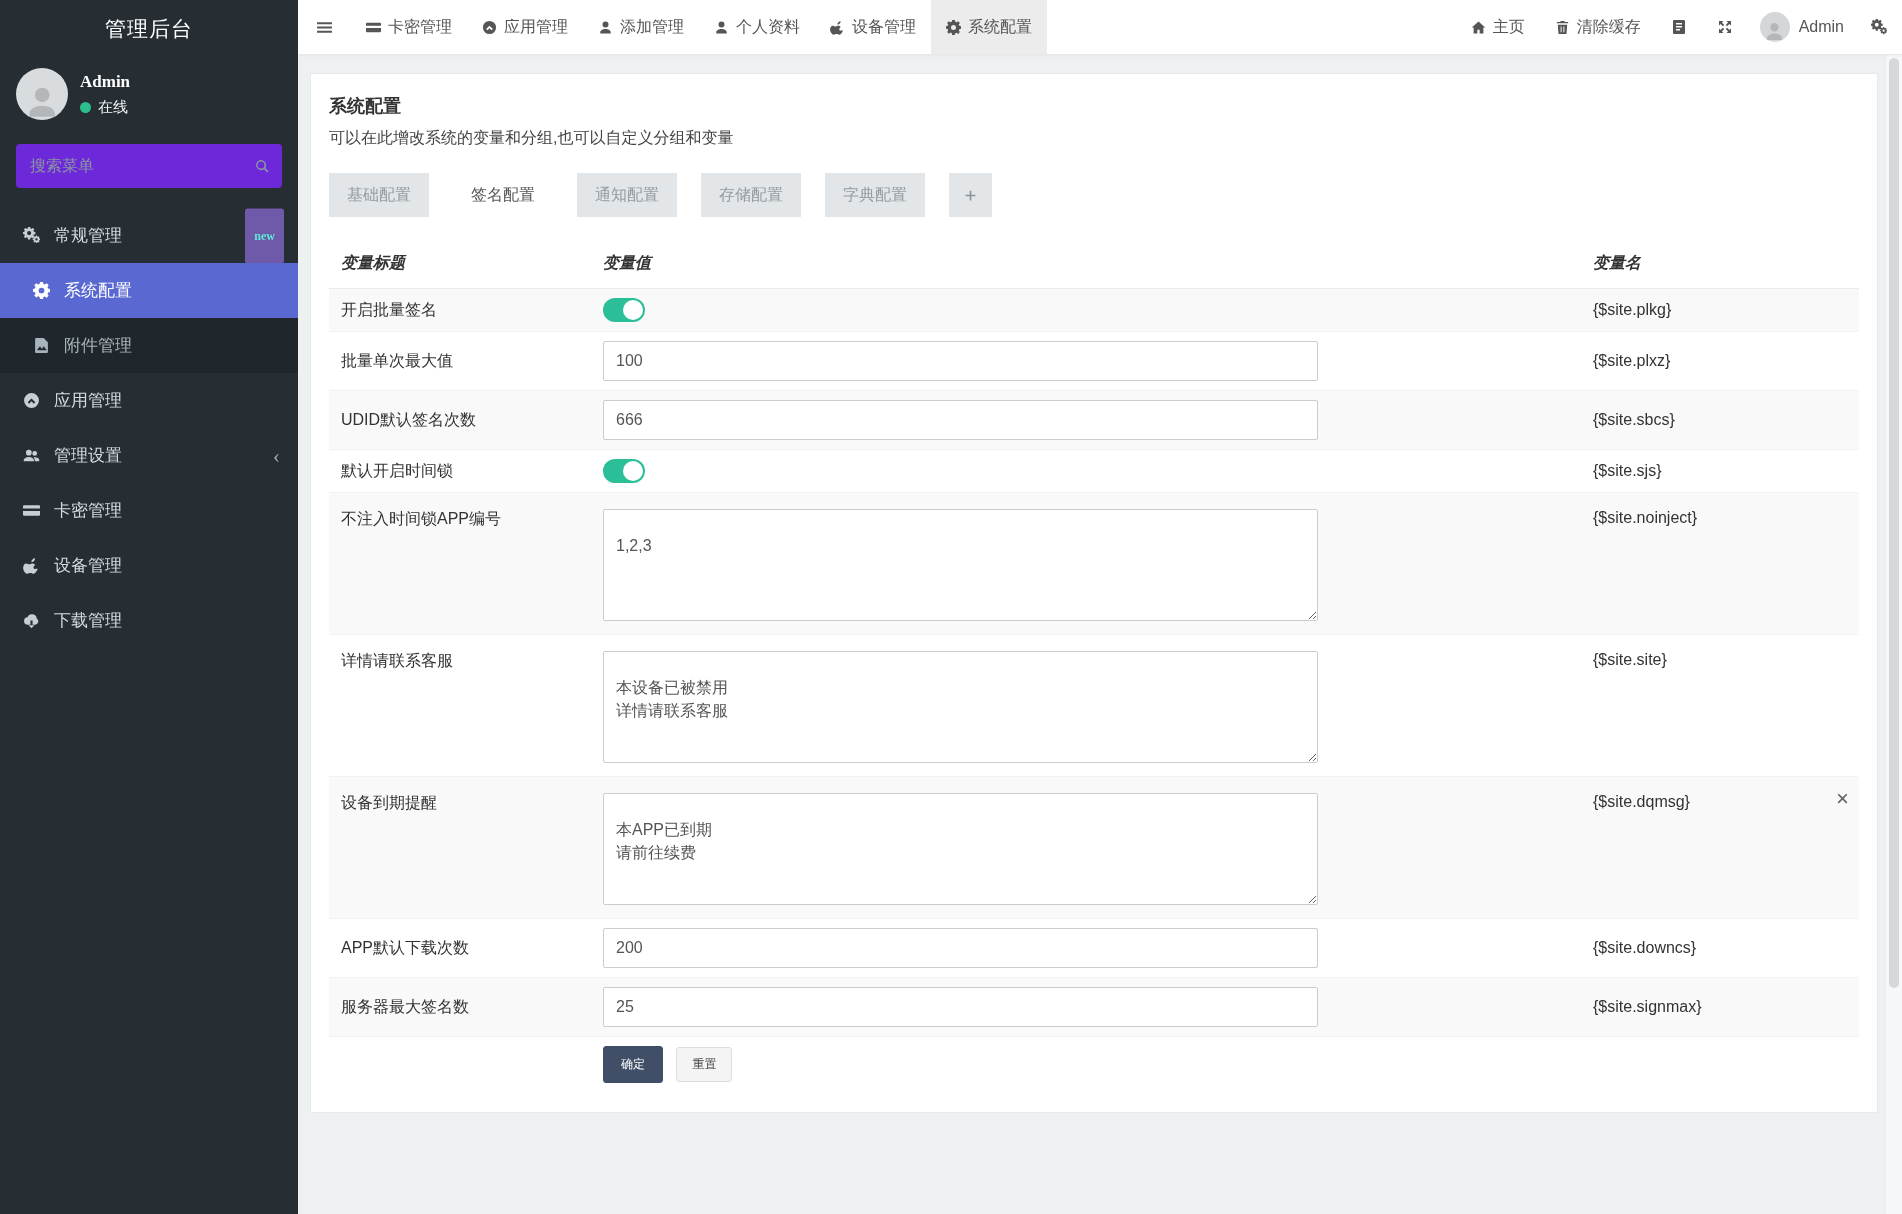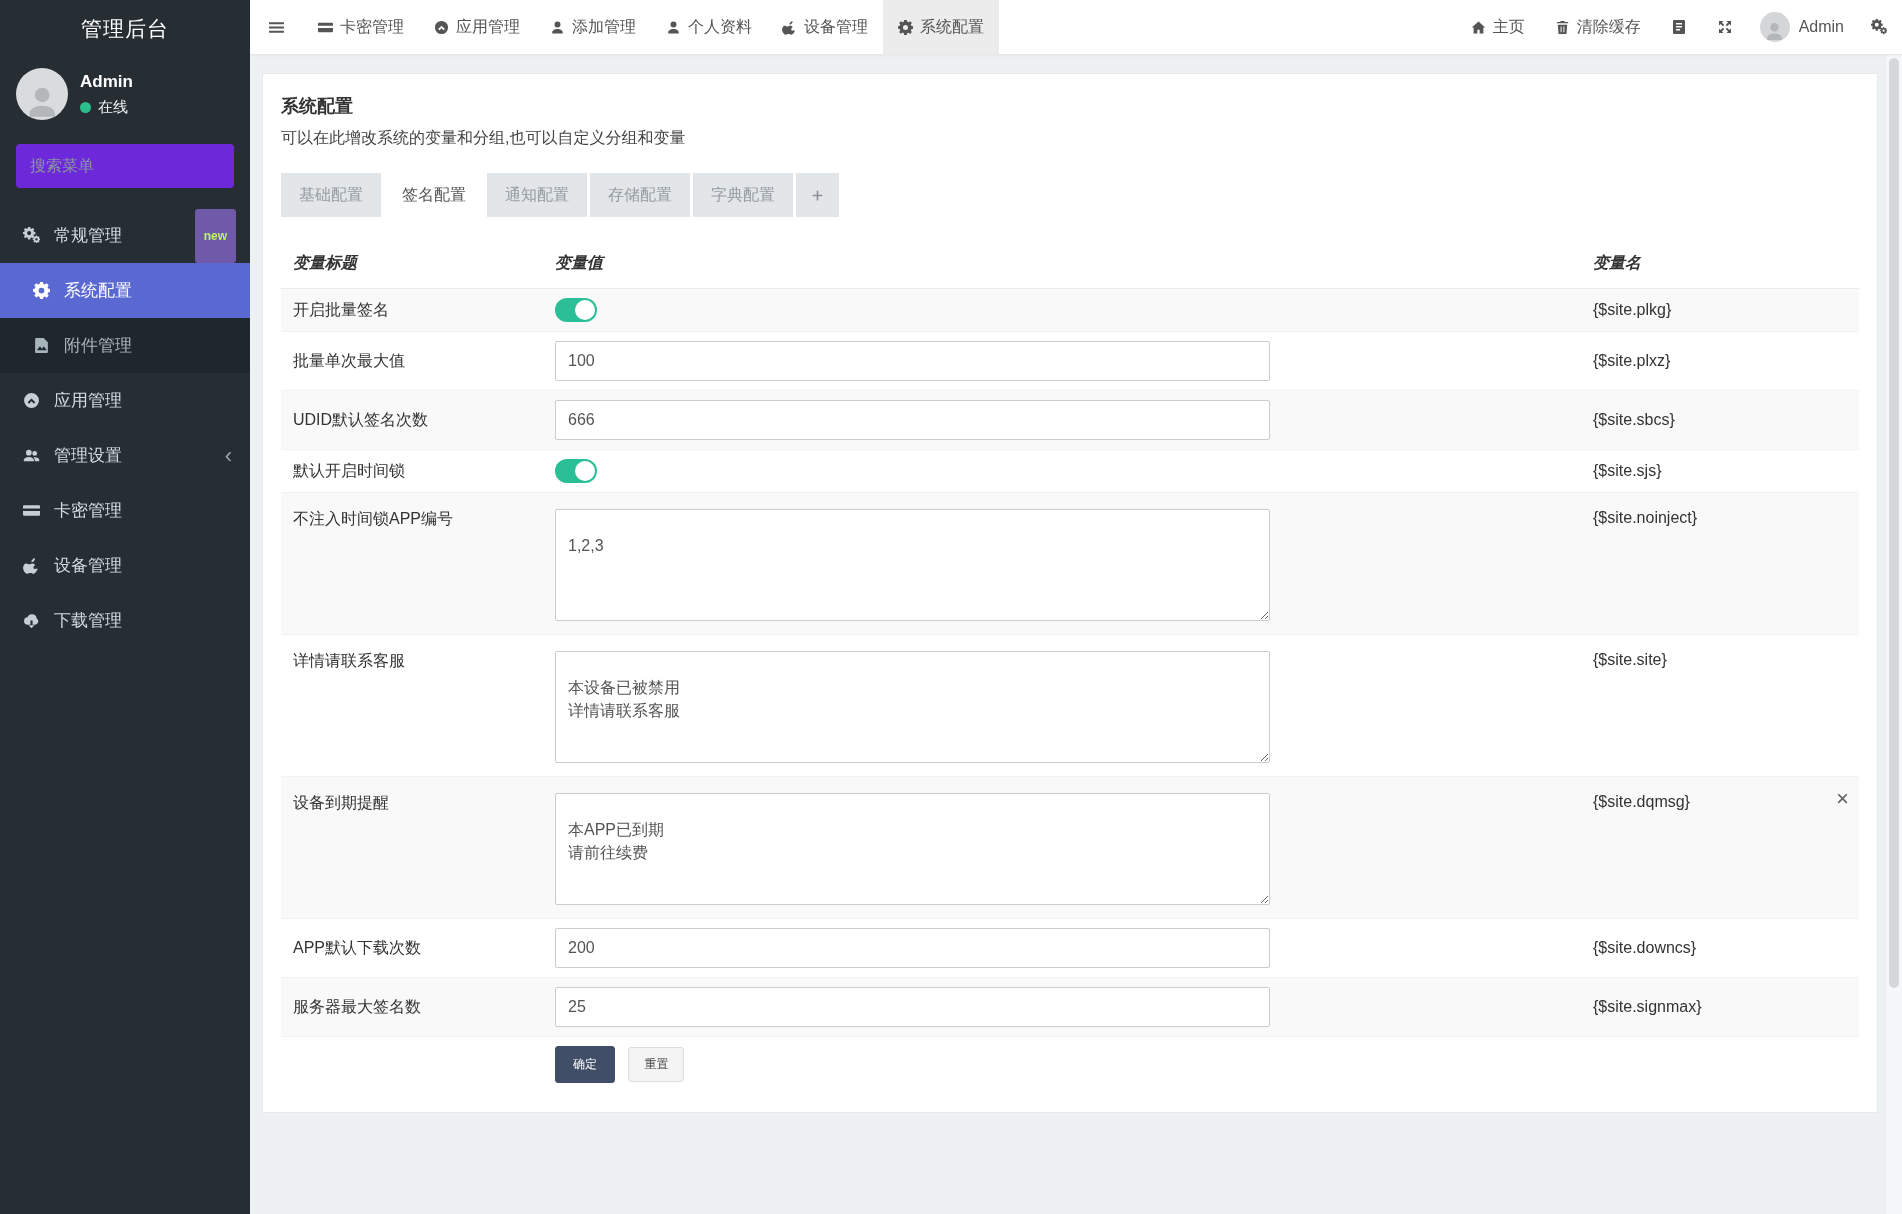--- a/index.html
+++ b/index.html
@@ -5,21 +5,21 @@
   * { box-sizing: border-box; }
   html,body { margin:0; padding:0; }
   body {
     width:1902px; height:1214px; overflow:hidden;
     font-family:"Liberation Sans", sans-serif;
     background:#edf1f2; color:#333;
   }
   .app { display:flex; width:1902px; height:1214px; }
 
   
-  .sidebar { width:250px; flex-shrink:0; background:#262d33; color:#dde4e8; }
+  .sidebar { width:298px; flex-shrink:0; background:#262d33; color:#dde4e8;font-family:Liberation Serif, serif; }
   .sb-header { height:58px; display:flex; align-items:center; justify-content:center;
     font-size:21px; color:#fff; letter-spacing:1px; }
   .user-panel { display:flex; align-items:center; padding:10px 16px 14px 16px; }
   .avatar { width:52px; height:52px; border-radius:50%; background:#d9dcde;
     display:flex; align-items:flex-end; justify-content:center; overflow:hidden; flex-shrink:0; }
   .avatar svg { width:70%; height:70%; fill:#b3b7ba; }
   .avatar.small { width:30px; height:30px; background:#d4d6d8; }
   .user-meta { margin-left:12px; }
   .user-name { font-size:17px; font-weight:bold; color:#fff; margin-bottom:6px; }
   .user-status { font-size:15px; color:#f2f5f6; display:flex; align-items:center; }
@@ -34,21 +34,21 @@
   .menu-item { height:55px; display:flex; align-items:center; padding:0 16px 0 20px;
     font-size:17px; color:#d4dce1; cursor:pointer; position:relative; }
   .menu-item .mi-icon { width:22px; margin-right:12px; display:flex; justify-content:center; }
   .menu-item svg { width:17px; height:17px; fill:#c6cfd5; }
   .submenu { background:#20272c; }
   .submenu .menu-item { padding-left:30px; color:#a8b4bc; }
   .submenu .menu-item svg { fill:#a8b4bc; }
   .menu-item.active { background:#5a68d2; color:#fff; }
   .menu-item.active svg { fill:#fff; }
   .badge-new { position:absolute; right:14px; top:50%; transform:translateY(-50%);
-    background:#6e5aa8; color:#bef264; font-size:12px; font-weight:bold;
+    background:#6e5aa8; color:#5eead4; font-size:12px; font-weight:bold;
     padding:20px 9px; border-radius:3px;text-align:center; }
   .chevron { position:absolute; right:18px; font-size:22px; color:#9aa7af; line-height:1; }
 
   
   .main { flex:1; display:flex; flex-direction:column; min-width:0; }
   .topbar { height:55px; background:#fff; border-bottom:1px solid #e6e8e9;
     box-shadow:0 1px 2px rgba(0,0,0,.04); display:flex; justify-content:space-between;
     flex-shrink:0; z-index:5; }
   .tb-left, .tb-right { display:flex; align-items:stretch; }
   .tb-item { display:flex; align-items:center; padding:0 15px; font-size:16px;
@@ -60,21 +60,21 @@
   .hamburger svg { margin:0; width:17px; height:17px; }
   .tb-user { display:flex; align-items:center; padding:0 12px; cursor:pointer; }
   .tb-user .avatar { margin-right:9px; }
   .tb-user span { font-size:16px; color:#555; }
 
   .content { flex:1; padding:18px 24px 0 12px; overflow:hidden; }
   .panel { background:#fff; border:1px solid #e7eaec; padding:16px 18px 20px 18px; }
   .page-title { font-size:18px; font-weight:bold; color:#333; margin:4px 0 10px 0; }
   .page-subtitle { font-size:16px; color:#444; margin:0 0 24px 0; }
 
-  .cfg-tabs { display:flex; }
+  .cfg-tabs { display:flex;gap:21px; }
   .cfg-tab { background:#e3e6e8; color:#959ba1; font-size:16px; height:44px;
     line-height:44px; padding:0 18px; margin-right:3px; cursor:pointer; }
   .cfg-tab.active { background:#fff; color:#555; }
   .cfg-tab.plus { padding:0 15px; display:flex; align-items:center; }
   .cfg-tab.plus svg { width:13px; height:13px; fill:#8a9096; }
 
   table.cfg { width:100%; border-collapse:collapse; margin-top:26px; }
   table.cfg th { text-align:left; font-size:16px; font-weight:bold; color:#333;
     padding:10px 10px 14px 12px; border-bottom:1px solid #e9ecee;font-style:italic; }
   table.cfg td { font-size:16px; color:#333; padding:9px 10px 9px 12px;

